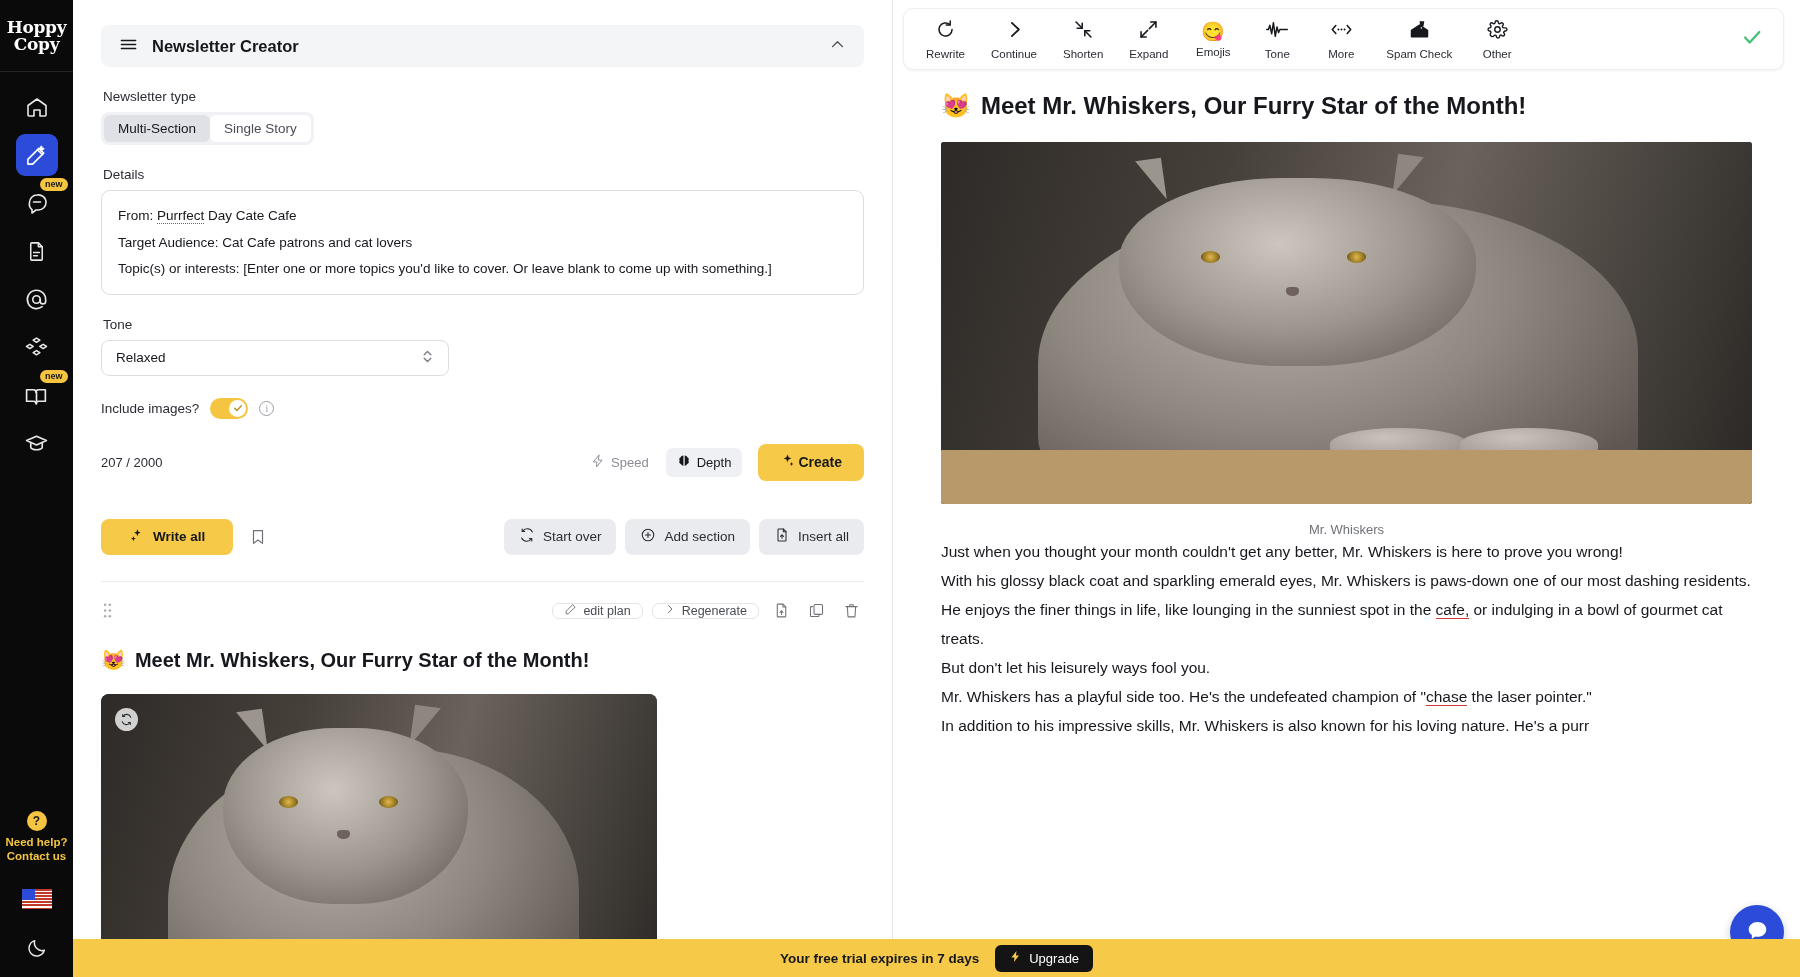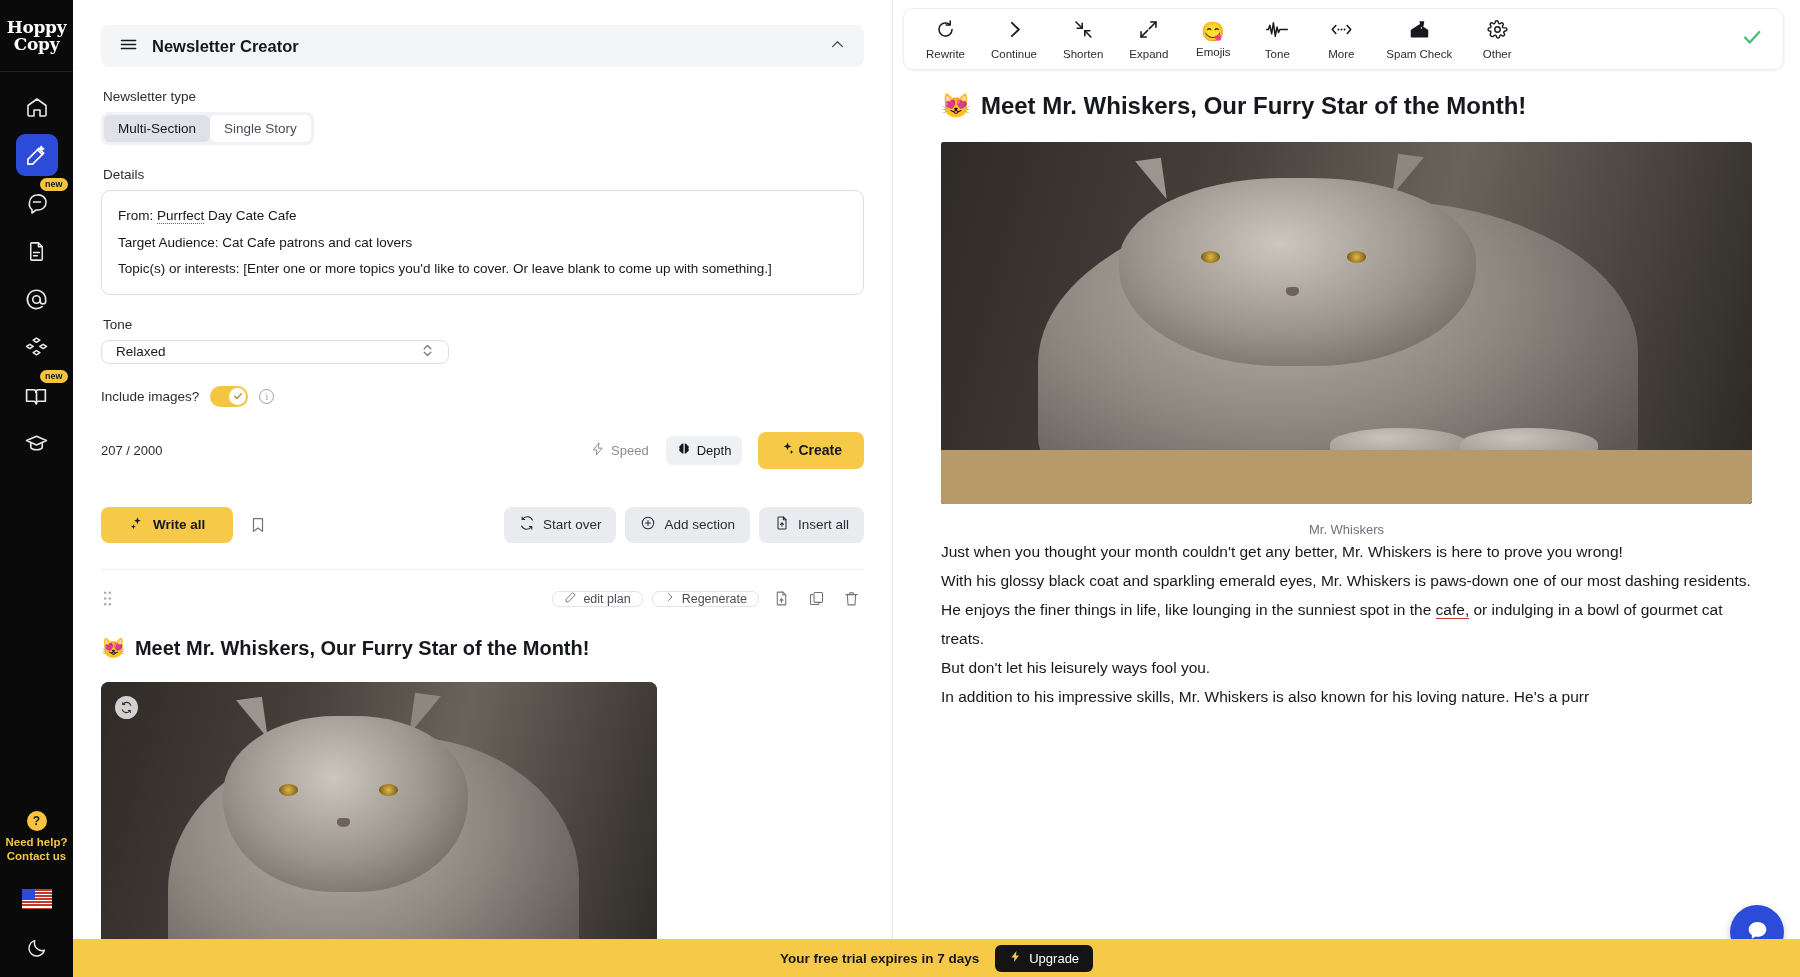--- a/index.html
+++ b/index.html
@@ -79,21 +79,21 @@
   .seg-btn.selected { background: #dfe1e6; color: #16181d; font-weight: 500; }
   .seg-btn.alt { background: #ffffff; color: #4a4d55; }
   .details-box {
     border: 1px solid #dcdee3; border-radius: 9px; padding: 14px 16px;
     font-size: 13.5px; color: #16181d; line-height: 21.5px; background: #fff;
   }
   .details-box div { margin: 0 0 5px 0; }
   .details-box div:last-child { margin-bottom: 0; }
   .spellerr { border-bottom: 1.5px dotted #d13a3a; }
   .tone-select {
-    width: 348px; height: 24px; border: 1px solid #dcdee3; border-radius: 8px;
+    width: 348px; height: 36px; border: 1px solid #dcdee3; border-radius: 8px;
     display: flex; align-items: center; padding: 0 14px; font-size: 13.5px; color: #16181d;
     background: #fff; cursor: pointer;
   }
   .updown { margin-left: auto; }
   .incl-row { display: flex; align-items: center; gap: 11px; margin-top: 22px; }
   .incl-label { font-size: 13.5px; color: #2a2d34; }
   .toggle {
     width: 38px; height: 21px; border-radius: 11px; background: #f5c542;
     position: relative; cursor: pointer;
   }
@@ -675,20 +675,21 @@
           <div class="nose"></div>
         <div class="paw1"></div>
           <div class="paw2"></div>
           <div class="wicker"></div>
       </div>
       <div class="prev-cap">Mr. Whiskers</div>
 
       <p class="prev-p">Just when you thought your month couldn't get any better, Mr. Whiskers is here to prove you wrong!</p>
       <p class="prev-p"><span>With his glossy black coat and sparkling emerald eyes, Mr. Whiskers is paws-down one of our most dashing residents. He enjoys the finer things in life, like lounging in the sunniest spot in the </span><span class="red-u">cafe,</span><span> or indulging in a bowl of gourmet cat treats.</span></p>
       <p class="prev-p">But don't let his leisurely ways fool you.</p>
+      <p class="prev-p"><span>Mr. Whiskers has a playful side too. He's the undefeated champion of "</span><span class="red-u">chase</span><span> the laser pointer."</span></p>
       <p class="prev-p">In addition to his impressive skills, Mr. Whiskers is also known for his loving nature. He's a purr</p>
     </div>
 
     <div class="chat-fab">
       <span>
         <svg width="27" height="27" viewBox="0 0 24 24" fill="#ffffff">
             <path d="M12 4.5c-4.3 0-7.8 2.9-7.8 6.5 0 2 1.1 3.8 2.8 5v3.3l3.2-1.9c.6.1 1.2.2 1.8.2 4.3 0 7.8-2.9 7.8-6.6S16.3 4.5 12 4.5z"></path>
           </svg>
       </span>
     </div>

